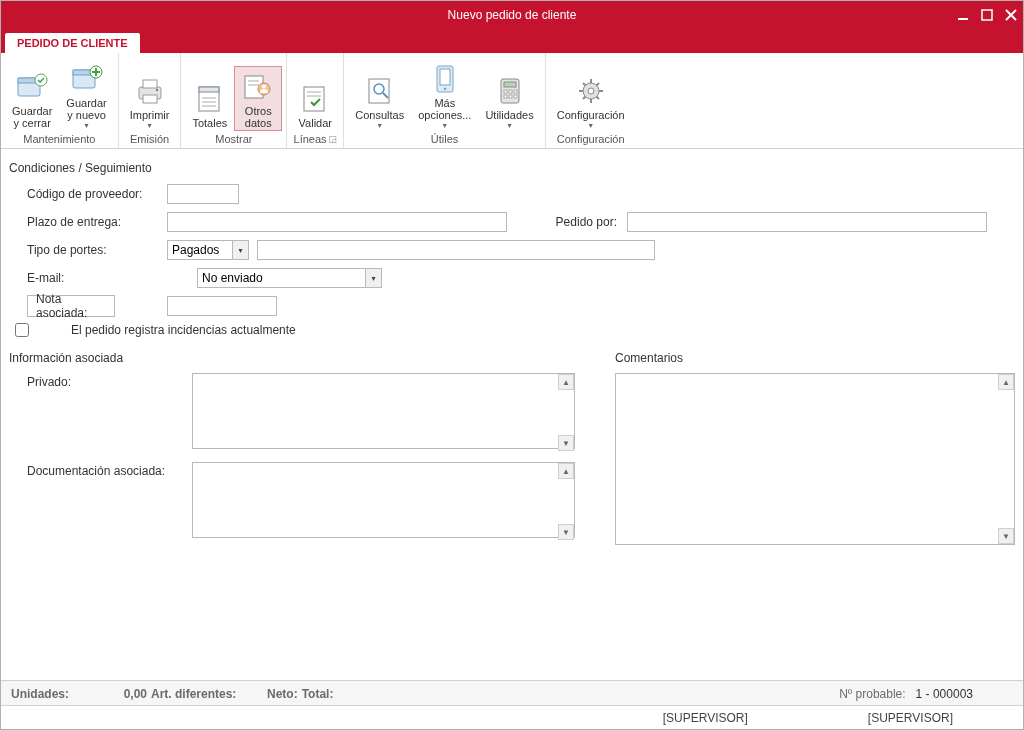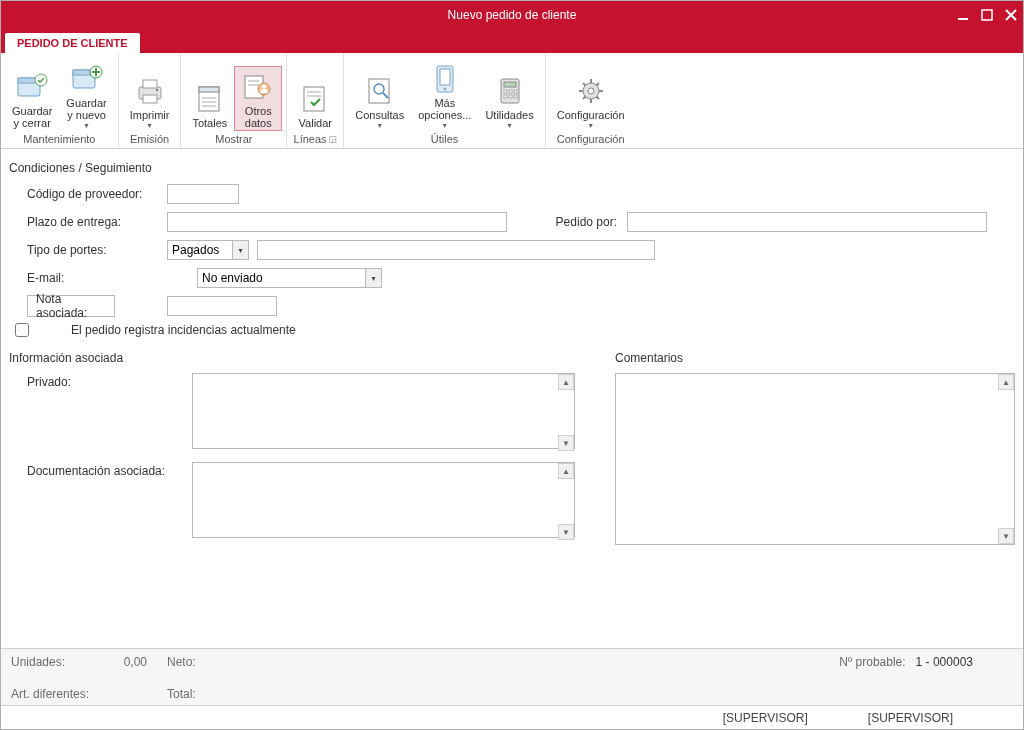--- a/index.html
+++ b/index.html
@@ -39,24 +39,24 @@
 .col { flex:1; }
 .ta-row { display:flex; margin-bottom:10px; }
 .ta-row .tlab { width:165px; font-size:12px; padding-top:2px;}
 .ta-wrap { position:relative; flex:1; }
 textarea { width:100%; border:1px solid #b8b8b8; resize:none; font-size:12px; font-family:inherit; padding:2px 18px 2px 4px; }
 .sb-up, .sb-down { position:absolute; right:1px; width:16px; height:16px; background:#f0f0f0; border:1px solid #cfcfcf; display:flex; align-items:center; justify-content:center; font-size:8px; color:#666; }
 .sb-up { top:1px; } .sb-down { bottom:1px; }
 .footer { border-top:1px solid #d0d0d0; background:#f6f6f6; padding:6px 10px 4px 10px; font-size:12px; color:#6b6b6b; }
 .footer .toprow { display:flex; }
 .footer .leftcols { display:flex; gap:20px; }
-.footer .lc { display:flex; flex-direction:column; gap:18px;}
+.footer .lc { display:flex; flex-direction:row; gap:4px;font-weight:bold;}
 .footer .lc .pair { display:flex; gap:6px;}
 .footer .probable { margin-left:auto; margin-right:40px; display:flex; gap:10px;}
-.statusbar { border-top:1px solid #d0d0d0; height:24px; display:flex; align-items:center; justify-content:flex-end; gap:60px; padding-right:70px; font-size:12px; color:#444;}
+.statusbar { border-top:1px solid #d0d0d0; height:24px; display:flex; align-items:center; justify-content:flex-end; gap:120px; padding-right:70px; font-size:12px; color:#444;}
 svg { display:block; }
 </style>
 </head>
 <body>
 
 <div class="window">
 
   <div class="titlebar">
     <div class="title">Nuevo pedido de cliente</div>
     <div class="wincontrols">

